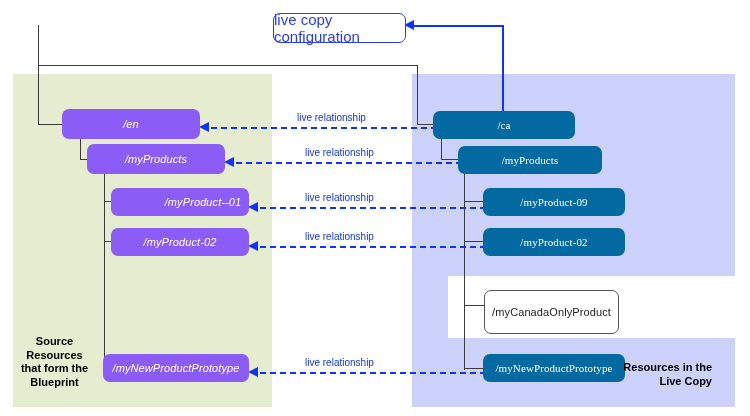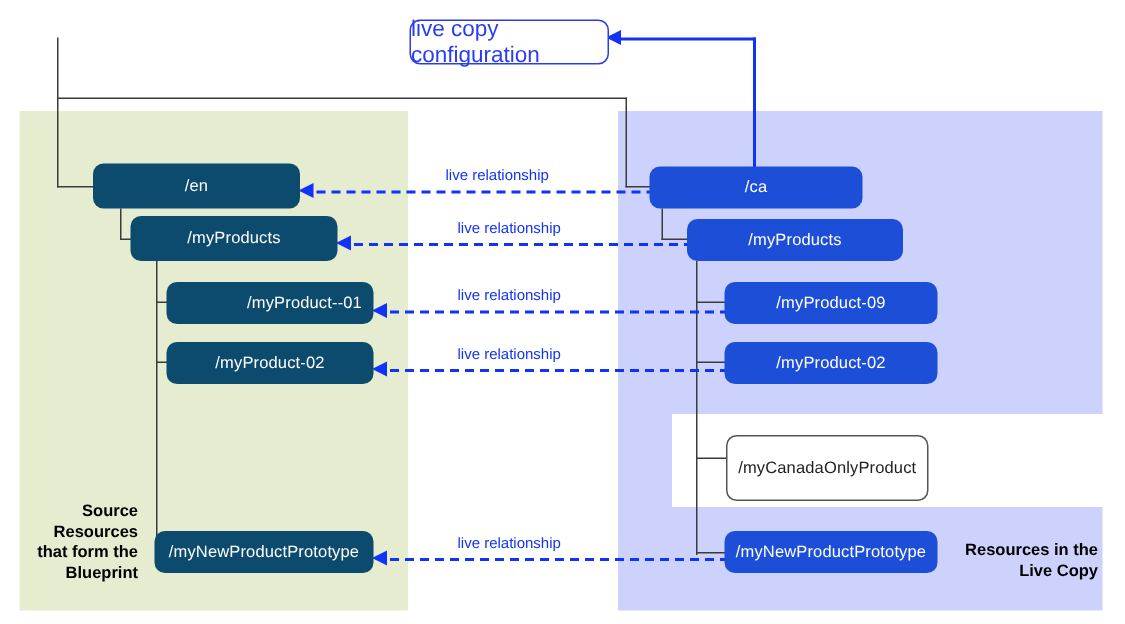--- a/index.html
+++ b/index.html
@@ -9,22 +9,22 @@
   
   .panel{position:absolute;}
   #blueprint-panel{left:13px;top:74px;width:259px;height:333px;background:#e5ecd0;}
   #livecopy-panel{left:412px;top:74px;width:323px;height:333px;background:#ccd2fb;}
   #white-band{left:448px;top:276px;width:302px;height:62px;background:#ffffff;}
 
   
   .node{position:absolute;border-radius:7px;display:flex;align-items:center;
         justify-content:center;color:#ffffff;font-size:11px;letter-spacing:.1px;
         box-sizing:border-box;}
-  .node.green{background:#0c4a6e;}
-  .node.blue{background:#1d4ed8;}
+  .node.green{background:#8b5cf6;font-style:italic;}
+  .node.blue{background:#0369a1;font-family:Liberation Serif, serif;}
   .node.plain{background:#ffffff;color:#222222;border:1.6px solid #555555;}
 
   
   #config-box{position:absolute;left:273px;top:13px;width:131px;height:28px;
       border:1.6px solid #2a3cf0;border-radius:7px;background:#ffffff;
       color:#2a3cf0;font-size:15px;display:flex;align-items:center;justify-content:center;}
 
   
   .ln{position:absolute;background:#3b3b3b;}
   .ln.h{height:1.4px;}
@@ -38,22 +38,22 @@
   .arrowhead{position:absolute;width:0;height:0;
       border-top:5.5px solid transparent;border-bottom:5.5px solid transparent;
       border-right:10px solid #1133f5;}
   .rel-label{position:absolute;color:#1133f5;font-size:10px;white-space:nowrap;}
 
   
   .arrowhead.blue-left{border-right-color:#1133f5;}
 
   
   .caption{position:absolute;font-size:11px;font-weight:bold;color:#000;line-height:13.5px;}
-  #blueprint-caption{left:17px;top:335px;width:75px;text-align:right;}
-  #livecopy-caption{left:632px;top:361px;width:100px;text-align:right;}
+  #blueprint-caption{left:17px;top:335px;width:75px;text-align:center;}
+  #livecopy-caption{left:612px;top:361px;width:100px;text-align:right;}
   #note-text{position:absolute;left:600px;top:278px;width:146px;text-align:right;
       font-size:11px;color:#000;line-height:14px;}
 </style>
 </head>
 <body>
 
 <div id="stage">
 
   <div class="panel" id="blueprint-panel"></div>
   <div class="panel" id="livecopy-panel"></div>

